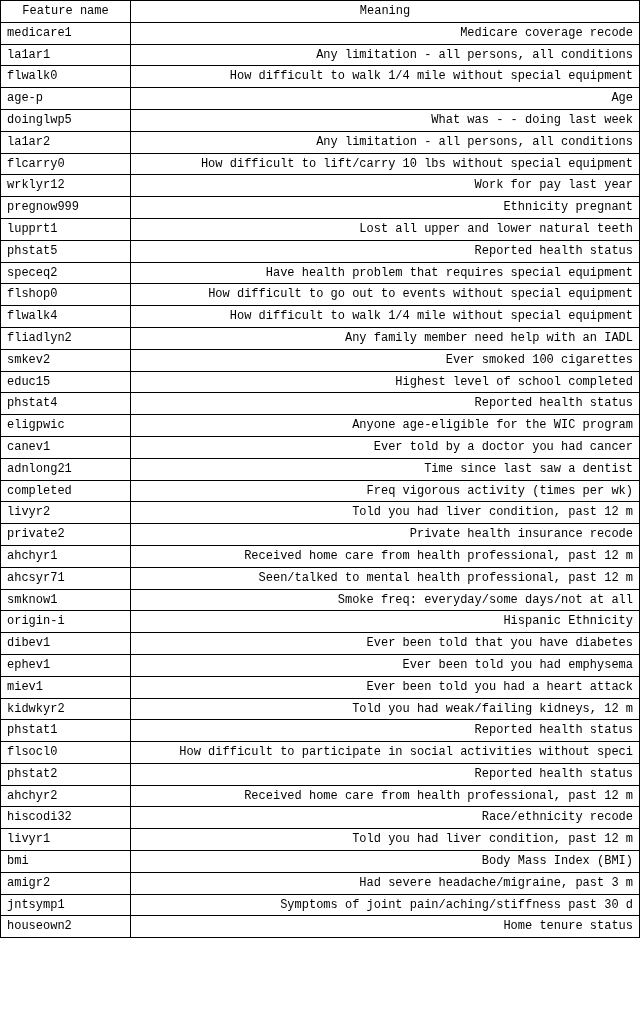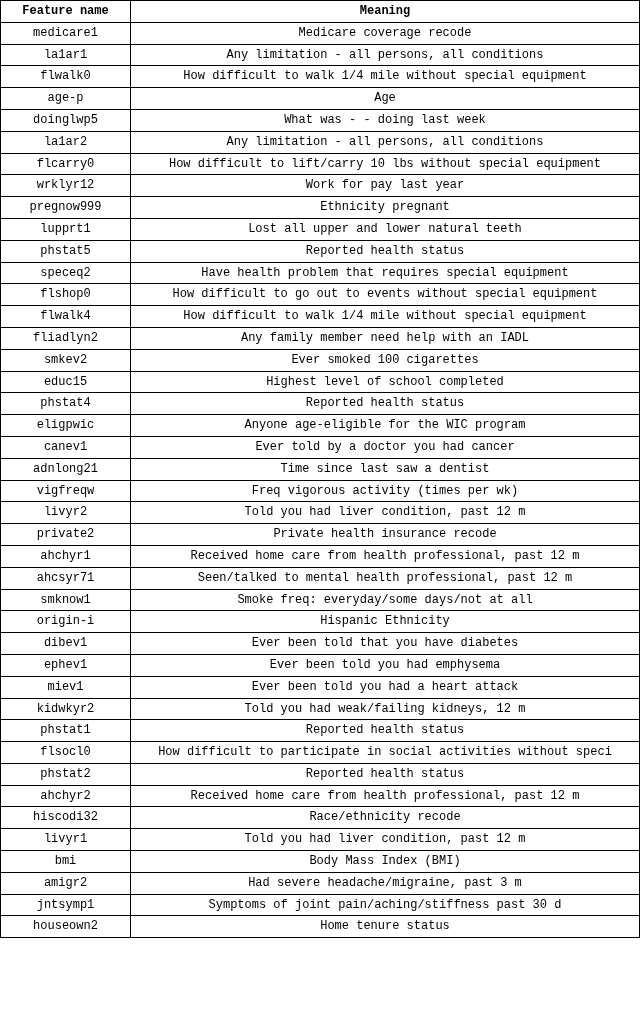--- a/index.html
+++ b/index.html
@@ -25,30 +25,30 @@
       border: 1.5px solid #000;
     }
     th, td {
       border: 1px solid #000;
       padding: 2px 6px;
       text-align: center;
       vertical-align: middle;
       line-height: 1.4;
     }
     th {
-      font-weight: bold;
+      font-weight: normal;
       border-bottom: 1.5px solid #000;
     }
     td:first-child {
-      text-align: center;
+      text-align: left;
       white-space: nowrap;
       width: 130px;
     }
     td:last-child {
-      text-align: center;
+      text-align: right;
     }
     tr:first-child td {
       border-top: 1.5px solid #000;
     }
   </style>
 </head>
 <body>
 
 <div class="table-container">
   <table>
@@ -137,21 +137,21 @@
         </tr>
         <tr>
           <td>canev1</td>
           <td>Ever told by a doctor you had cancer</td>
         </tr>
         <tr>
           <td>adnlong21</td>
           <td>Time since last saw a dentist</td>
         </tr>
         <tr>
-          <td>vigfreqw</td>
+          <td>completed</td>
           <td>Freq vigorous activity (times per wk)</td>
         </tr>
         <tr>
           <td>livyr2</td>
           <td>Told you had liver condition, past 12 m</td>
         </tr>
         <tr>
           <td>private2</td>
           <td>Private health insurance recode</td>
         </tr>

